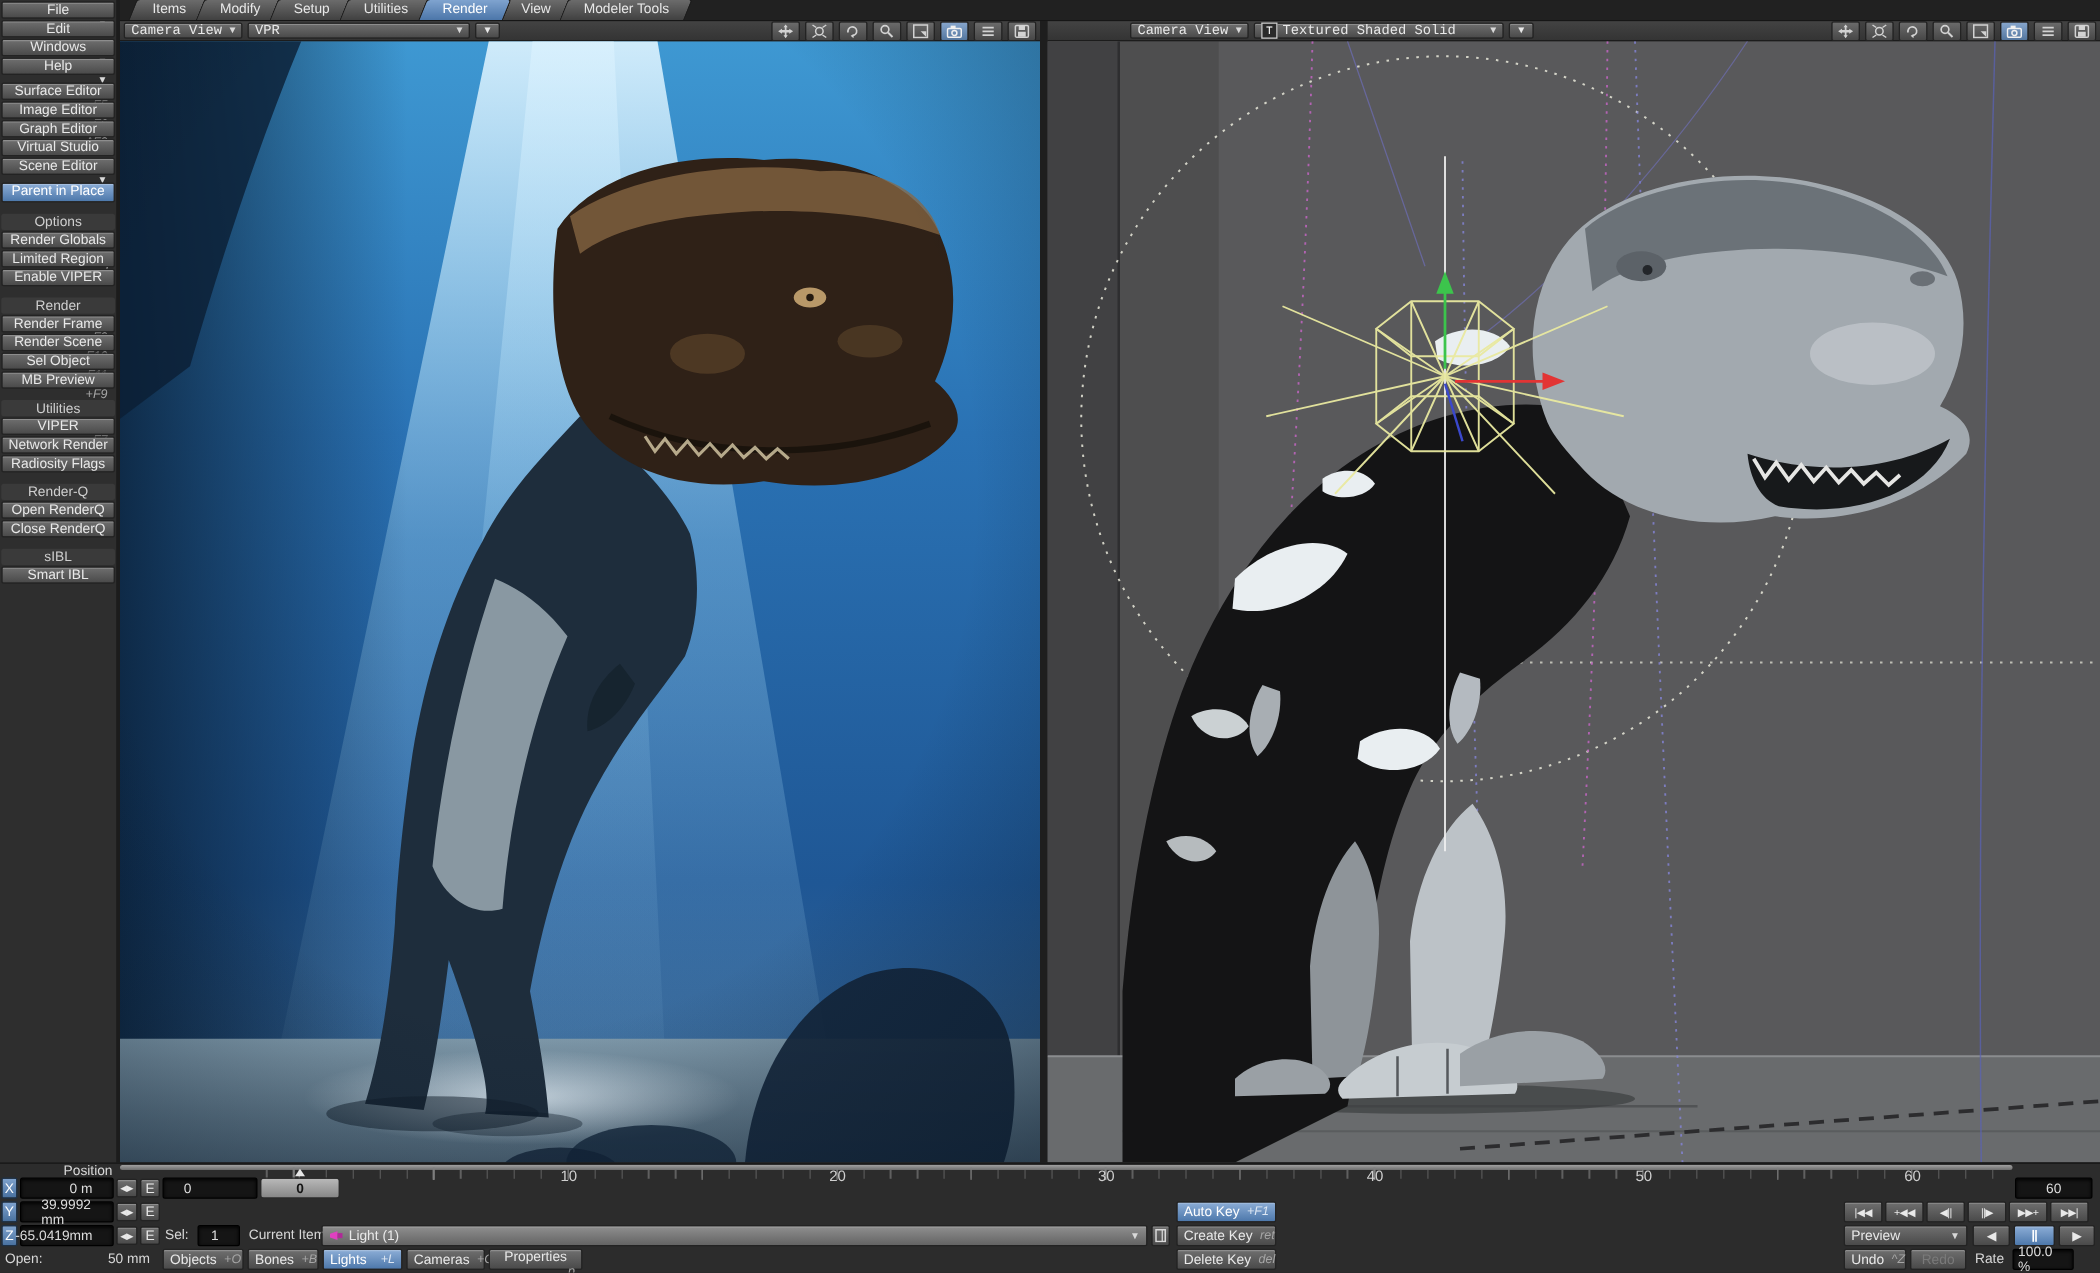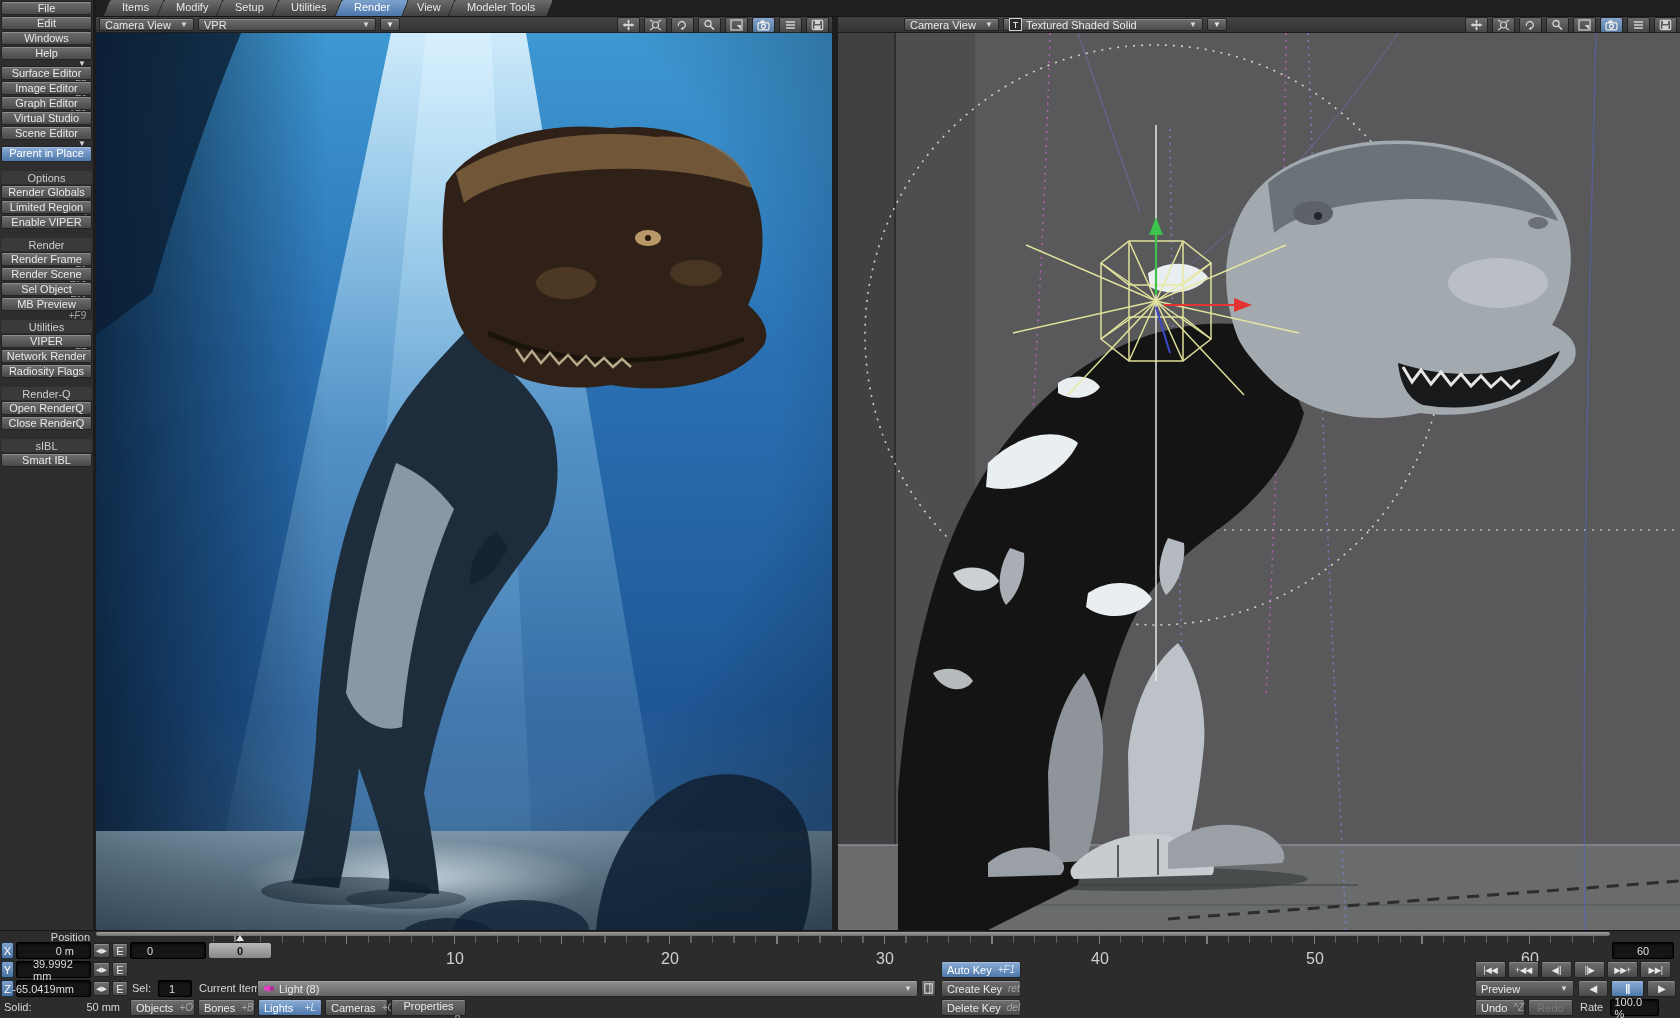--- a/index.html
+++ b/index.html
@@ -30,30 +30,30 @@
   #tabbar{left:96px;top:0;right:0;height:17px;background:#212121;display:flex;align-items:flex-end;
           padding-left:10px;border-bottom:1px solid #161616;}
   .tab{position:relative;height:16px;line-height:15px;padding:0 15px;margin-right:-5px;
        background:linear-gradient(#6b6b6b,#414141);transform:skewX(-22deg);border:1px solid #1d1d1d;
        border-bottom:none;border-radius:3px 3px 0 0;}
   .tab>span{display:block;transform:skewX(22deg);color:#e8e8e8;}
   .tab.active{background:linear-gradient(#7fa3cf,#4c76a9);z-index:2;}
   .tab.active>span{color:#fff;}
   
   .vphead{display:flex;align-items:center;gap:4px;padding:0 3px;
-          background:linear-gradient(#434343,#343434);border-bottom:1px solid #1c1c1c;}
+          background:linear-gradient(#434343,#343434);border-bottom:1px solid #1c1c1c;font-family:Liberation Mono, monospace;}
   .vicon{flex:none;width:21px;height:14px;border-radius:2px;background:linear-gradient(#6b6b6b,#474747);
          border:1px solid #232323;display:flex;align-items:center;justify-content:center;}
   .vicon.pressed{background:linear-gradient(#87a6cd,#54779f);}
   .vicon svg{display:block;}
   .modebadge{flex:none;width:11px;height:11px;border:1px solid #cfcfcf;background:#2a2a2a;color:#fff;
              font-size:9px;display:flex;align-items:center;justify-content:center;margin-right:4px;}
   
   #bottom{left:0;top:930px;right:0;height:88px;background:#2c2c2c;border-top:1px solid #141414;}
-  .ruler-num{position:absolute;transform:translateX(-50%);color:#cfcfcf;font-size:16px;top:16px;}
+  .ruler-num{position:absolute;transform:translateX(-50%);color:#cfcfcf;font-size:12px;top:0;}
   .tri{width:0;height:0;border-left:4px solid transparent;border-right:4px solid transparent;
        border-bottom:6px solid #e6e6e6;}
   .glyphbtn{justify-content:center;font-size:8.5px;letter-spacing:-0.5px;padding:0 2px;}
 </style>
 </head>
 <body>
 
 <div id="sidebar" class="abs">
   <div class="btn">
       <span>File</span>
@@ -487,42 +487,42 @@
   <div class="abs btn" style="left:93px;top:50px;width:17px;height:15px;justify-content:center;font-size:7px;padding:0;">◀▶</div>
   <div class="abs btn" style="left:112px;top:50px;width:16px;height:15px;justify-content:center;">E</div>
   <div class="abs" style="left:132px;top:49px;height:17px;line-height:17px;color:#d8d8d8;">Sel:</div>
   <div class="abs inset" style="left:158px;top:49px;width:34px;height:17px;justify-content:flex-end;">1</div>
   <div class="abs" style="left:199px;top:49px;height:17px;line-height:17px;color:#d8d8d8;">Current Item</div>
   <div class="abs btn" style="left:257px;top:49px;width:661px;height:17px;background:linear-gradient(#8f8f8f,#646464);">
     <svg width="12" height="10" viewBox="0 0 12 10" style="margin-right:4px;">
         <polygon points="1,3 7,1 7,8 1,6" fill="#e040c0"></polygon>
         <rect x="7" y="2.5" width="4" height="4" fill="#b02898"></rect>
       </svg>
-    <span>Light (8)</span>
+    <span>Light (1)</span>
     <span class="arrow">▼</span>
   </div>
   <div class="abs btn" style="left:921px;top:49px;width:15px;height:17px;justify-content:center;padding:0;">
       <svg width="9" height="11" viewBox="0 0 9 11">
         <rect x="0.8" y="0.8" width="7.4" height="9.4" fill="none" stroke="#d8d8d8" stroke-width="1.2"></rect>
         <line x1="5.8" y1="1" x2="5.8" y2="10" stroke="#d8d8d8" stroke-width="1"></line>
       </svg>
     </div>
   <div class="abs btn" style="left:941px;top:49px;width:80px;height:17px;">
       <span>Create Key</span>
       <span class="key">ret</span>
     </div>
   <div class="abs btn" style="left:1475px;top:49px;width:99px;height:17px;">
       <span>Preview</span>
       <span class="arrow">▼</span>
     </div>
   <div class="abs btn glyphbtn" style="left:1578px;top:49px;width:30px;height:17px;font-size:10px;">◀</div>
   <div class="abs btn blue glyphbtn" style="left:1611px;top:49px;width:33px;height:17px;font-size:10px;font-weight:bold;">||</div>
   <div class="abs btn glyphbtn" style="left:1647px;top:49px;width:29px;height:17px;font-size:10px;">▶</div>
 
-  <div class="abs" style="left:4px;top:68px;height:17px;line-height:17px;color:#d8d8d8;">Solid:</div>
+  <div class="abs" style="left:4px;top:68px;height:17px;line-height:17px;color:#d8d8d8;">Open:</div>
   <div class="abs" style="left:50px;top:68px;width:70px;height:17px;line-height:17px;text-align:right;color:#d8d8d8;">50 mm</div>
   <div class="abs btn" style="left:130px;top:68px;width:65px;height:17px;">
       <span>Objects</span>
       <span class="key">+O</span>
     </div>
   <div class="abs btn" style="left:198px;top:68px;width:57px;height:17px;">
       <span>Bones</span>
       <span class="key">+B</span>
     </div>
   <div class="abs btn blue" style="left:258px;top:68px;width:64px;height:17px;">

